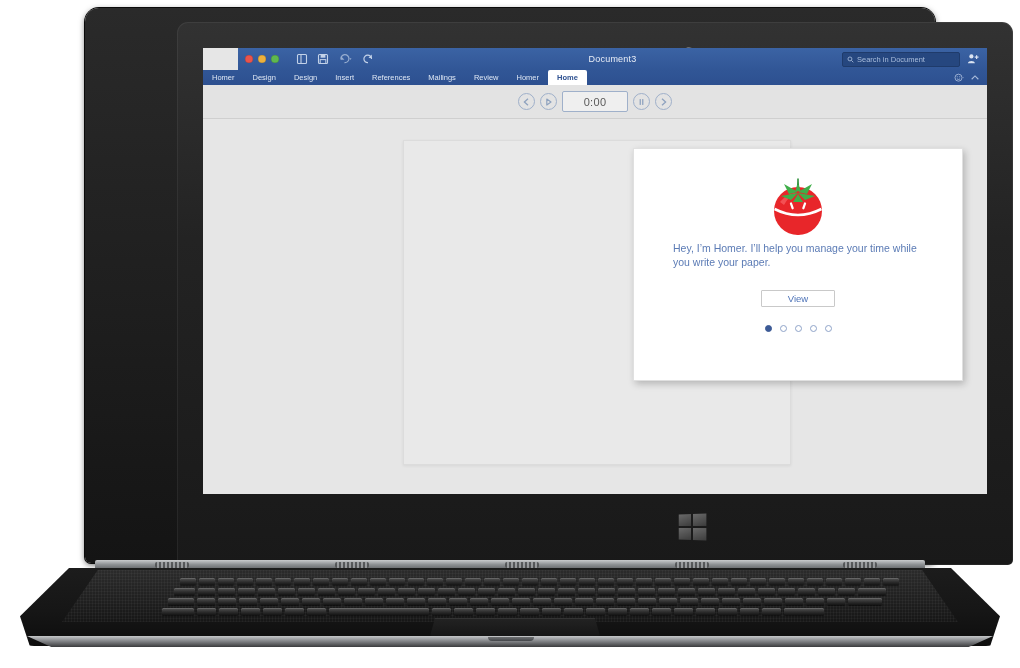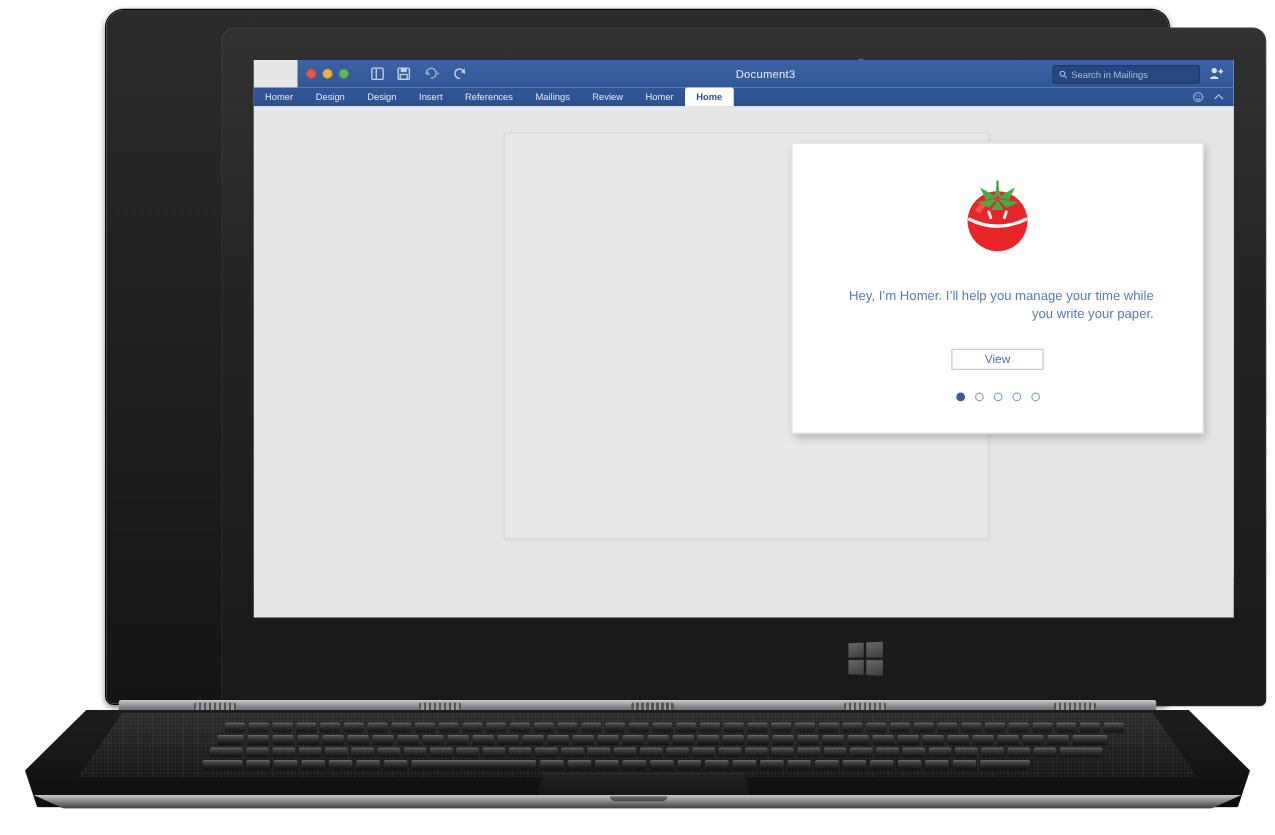--- a/index.html
+++ b/index.html
@@ -98,21 +98,21 @@
     box-shadow:0 1px 3px rgba(0,0,0,.07);
   }
   .card{
     position:absolute;left:229px;top:7px;width:328px;height:231px;
     background:#ffffff;border:1px solid #e0e0e0;
     box-shadow:2px 3px 7px rgba(0,0,0,.22);
     display:flex;flex-direction:column;align-items:center;
   }
   .tomato-wrap{margin-top:26px;}
   .card-msg{
-    margin-top:22px;width:250px;text-align:right;
+    margin-top:0;width:250px;text-align:left;
     font-size:10.5px;line-height:1.38;color:#5b7bb5;
   }
   .next-btn{
     margin-top:20px;width:74px;height:17px;background:#fff;
     border:1px solid #c9c9c9;border-radius:1px;
     display:flex;align-items:center;justify-content:center;
     font-size:9.5px;color:#4f74b8;
   }
   .dots{margin-top:18px;display:flex;gap:8px;align-items:center;}
   .dots i{width:5px;height:5px;border-radius:50%;display:block;border:1px solid #8fa4c9;background:transparent;}
@@ -205,21 +205,21 @@
               <path d="M9.8 1.6 L9.8 5 L6.5 5 Z" fill="#cfdcef"></path>
             </svg>
           </div>
           <div class="tb-title">Document3</div>
           <div class="tb-right">
             <div class="searchbox">
               <svg style="width:7px;height:7px;flex:none;" viewBox="0 0 10 10">
                 <circle cx="4.2" cy="4.2" r="2.8" fill="none" stroke="#a8bcdb" stroke-width="1.2"></circle>
                 <line x1="6.3" y1="6.3" x2="9" y2="9" stroke="#a8bcdb" stroke-width="1.2"></line>
               </svg>
-              <span class="sb-txt">Search in Mailings</span>
+              <span class="sb-txt">Search in Document</span>
             </div>
             <svg class="share-ico" viewBox="0 0 12 12">
               <circle cx="4.4" cy="3.4" r="2.1" fill="#dbe4f2"></circle>
               <path d="M0.9 10.2 C1.2 7.3 7.6 7.3 7.9 10.2 Z" fill="#dbe4f2"></path>
               <line x1="9.6" y1="2.2" x2="9.6" y2="6" stroke="#dbe4f2" stroke-width="1.2"></line>
               <line x1="7.7" y1="4.1" x2="11.5" y2="4.1" stroke="#dbe4f2" stroke-width="1.2"></line>
             </svg>
           </div>
         </div>
 
@@ -240,20 +240,44 @@
               <circle cx="6.9" cy="4.5" r=".65" fill="#b9c9e4"></circle>
               <path d="M3.5 7 Q5.4 8.6 7.3 7" fill="none" stroke="#b9c9e4" stroke-width="1"></path>
               <path d="M10.3 5.2 L11.6 5.2 L10.95 6.2 Z" fill="#b9c9e4"></path>
             </svg>
             <svg class="rr-ico" viewBox="0 0 12 12">
               <path d="M2 7.5 L6 3.5 L10 7.5" fill="none" stroke="#b9c9e4" stroke-width="1.3"></path>
             </svg>
           </div>
         </div>
 
+        <div class="timerbar">
+          <button class="tbtn">
+            <svg width="7" height="8" viewBox="0 0 7 8">
+                <path d="M5 .8 L1.4 4 L5 7.2" fill="none" stroke="#8ea2bf" stroke-width="1.3"></path>
+              </svg>
+          </button>
+          <button class="tbtn">
+            <svg width="7" height="8" viewBox="0 0 7 8">
+                <path d="M1.8 1 L6 4 L1.8 7 Z" fill="none" stroke="#8ea2bf" stroke-width="1.2" stroke-linejoin="round"></path>
+              </svg>
+          </button>
+          <div class="timer-display">0:00</div>
+          <button class="tbtn">
+            <svg width="7" height="8" viewBox="0 0 7 8">
+              <rect x="1.6" y="1.1" width="1.3" height="5.8" fill="#8ea2bf"></rect>
+              <rect x="4.1" y="1.1" width="1.3" height="5.8" fill="#8ea2bf"></rect>
+            </svg>
+          </button>
+          <button class="tbtn">
+            <svg width="7" height="8" viewBox="0 0 7 8">
+                <path d="M2 .8 L5.6 4 L2 7.2" fill="none" stroke="#8ea2bf" stroke-width="1.3"></path>
+              </svg>
+          </button>
+        </div>
 
         <div class="docarea">
           <div class="page">
 
             <div class="card">
 
               <div class="tomato-wrap">
                 <svg width="70" height="62" viewBox="0 0 70 62">
 
                   <circle cx="35" cy="36" r="24" fill="#e8262a"></circle>

